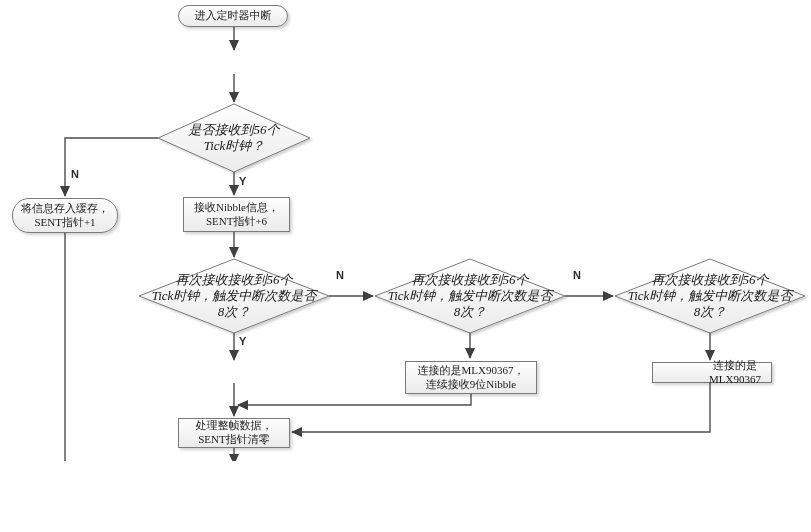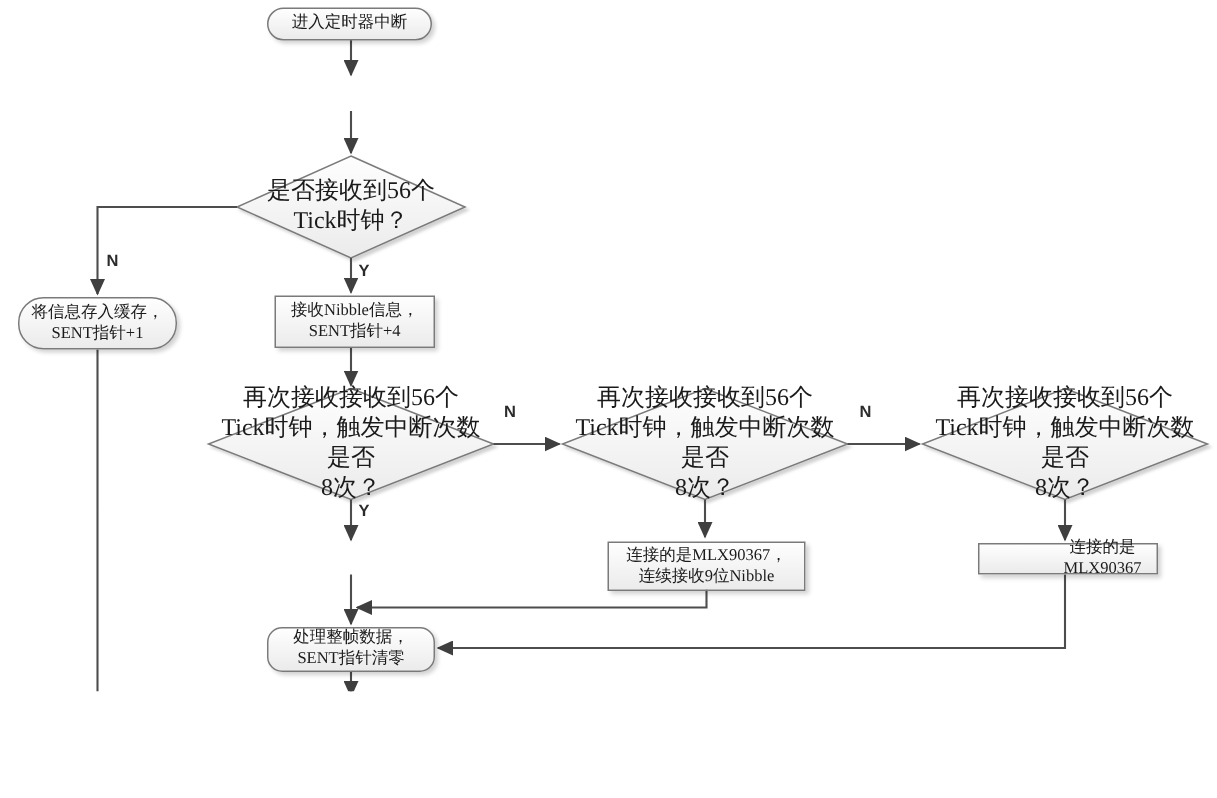--- a/index.html
+++ b/index.html
@@ -12,21 +12,21 @@
     position:absolute; display:flex; align-items:center; justify-content:center;
     text-align:center; white-space:pre-line; font-size:11px; line-height:1.25;
     color:#1a1a1a; box-sizing:border-box; padding:1px 2px;
   }
   .shape {
     background:linear-gradient(180deg,#fefefe 0%,#ebebeb 100%);
     border:1px solid #7a7a7a;
     box-shadow:2px 2px 3px rgba(0,0,0,0.18);
   }
   .terminal { border-radius:12px; }
-  .dtext { font-size:16px; }
+  .dtext { font-size:13px;font-style:italic; }
   .elabel {
     position:absolute; font-family:"Liberation Sans","DejaVu Sans",sans-serif;
     font-size:11px; font-weight:bold; color:#2b2b2b;
   }
 </style>
 </head>
 <body>
 
 <div class="canvas">
 
@@ -71,41 +71,41 @@
   <div class="node shape terminal" style="left:178px; top:5px;  width:110px; height:22px;">进入定时器中断</div>
 
 
   <div class="node dtext" style="left:160px; top:104px; width:148px; height:68px;">是否接收到56个
 Tick时钟？</div>
 
   <div class="node shape" style="left:12px; top:198px; width:106px; height:35px;border-radius:17px;">将信息存入缓存，
 SENT指针+1</div>
 
   <div class="node shape" style="left:183px; top:197px; width:107px; height:35px;">接收Nibble信息，
-SENT指针+4</div>
+SENT指针+6</div>
 
   <div class="node dtext" style="left:140px; top:261px; width:188px; height:70px;">再次接收接收到56个
 Tick时钟，触发中断次数是否
 8次？</div>
 
   <div class="node dtext" style="left:376px; top:261px; width:188px; height:70px;">再次接收接收到56个
 Tick时钟，触发中断次数是否
 8次？</div>
 
   <div class="node dtext" style="left:616px; top:261px; width:188px; height:70px;">再次接收接收到56个
 Tick时钟，触发中断次数是否
 8次？</div>
 
 
   <div class="node shape" style="left:405px; top:361px; width:132px; height:33px;">连接的是MLX90367，
 连续接收9位Nibble</div>
 
   <div class="node shape" style="left:652px; top:362px; width:120px; height:21px;padding-left:48px;">连接的是MLX90367</div>
 
-  <div class="node shape" style="left:178px; top:418px; width:112px; height:30px;border-radius:10px;">处理整帧数据，
+  <div class="node shape" style="left:178px; top:418px; width:112px; height:30px;">处理整帧数据，
 SENT指针清零</div>
 
   <div class="node shape terminal" style="left:178px; top:466px; width:110px; height:22px;">将信息存入缓存</div>
 
   <div class="elabel" style="left:71px;  top:168px;">N</div>
   <div class="elabel" style="left:239px; top:175px;">Y</div>
   <div class="elabel" style="left:336px; top:269px;">N</div>
   <div class="elabel" style="left:573px; top:269px;">N</div>
   <div class="elabel" style="left:239px; top:335px;">Y</div>
 

